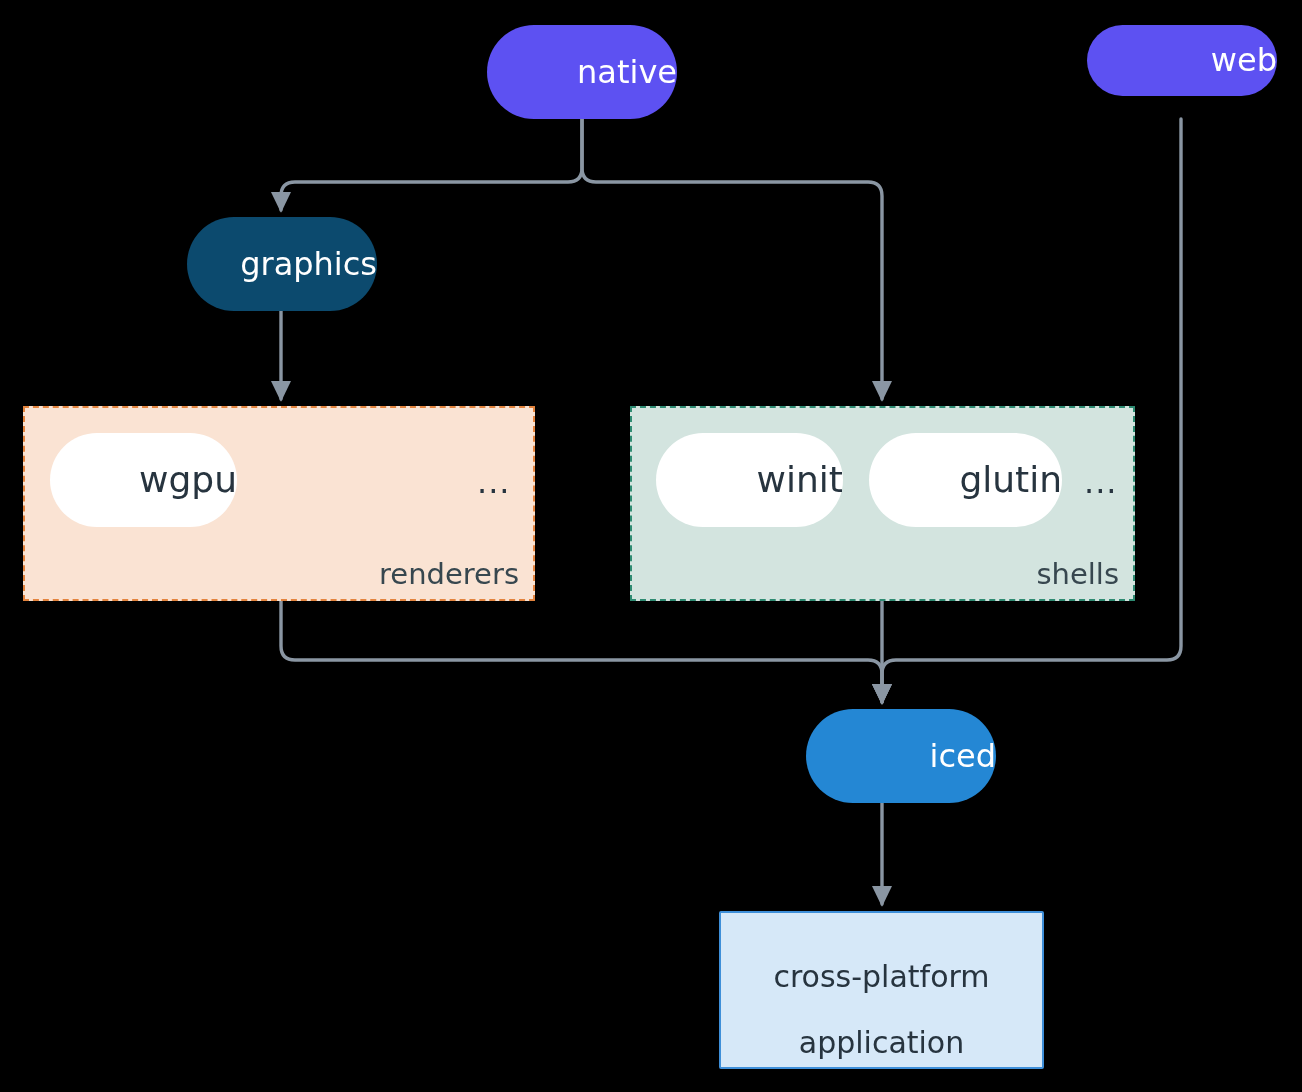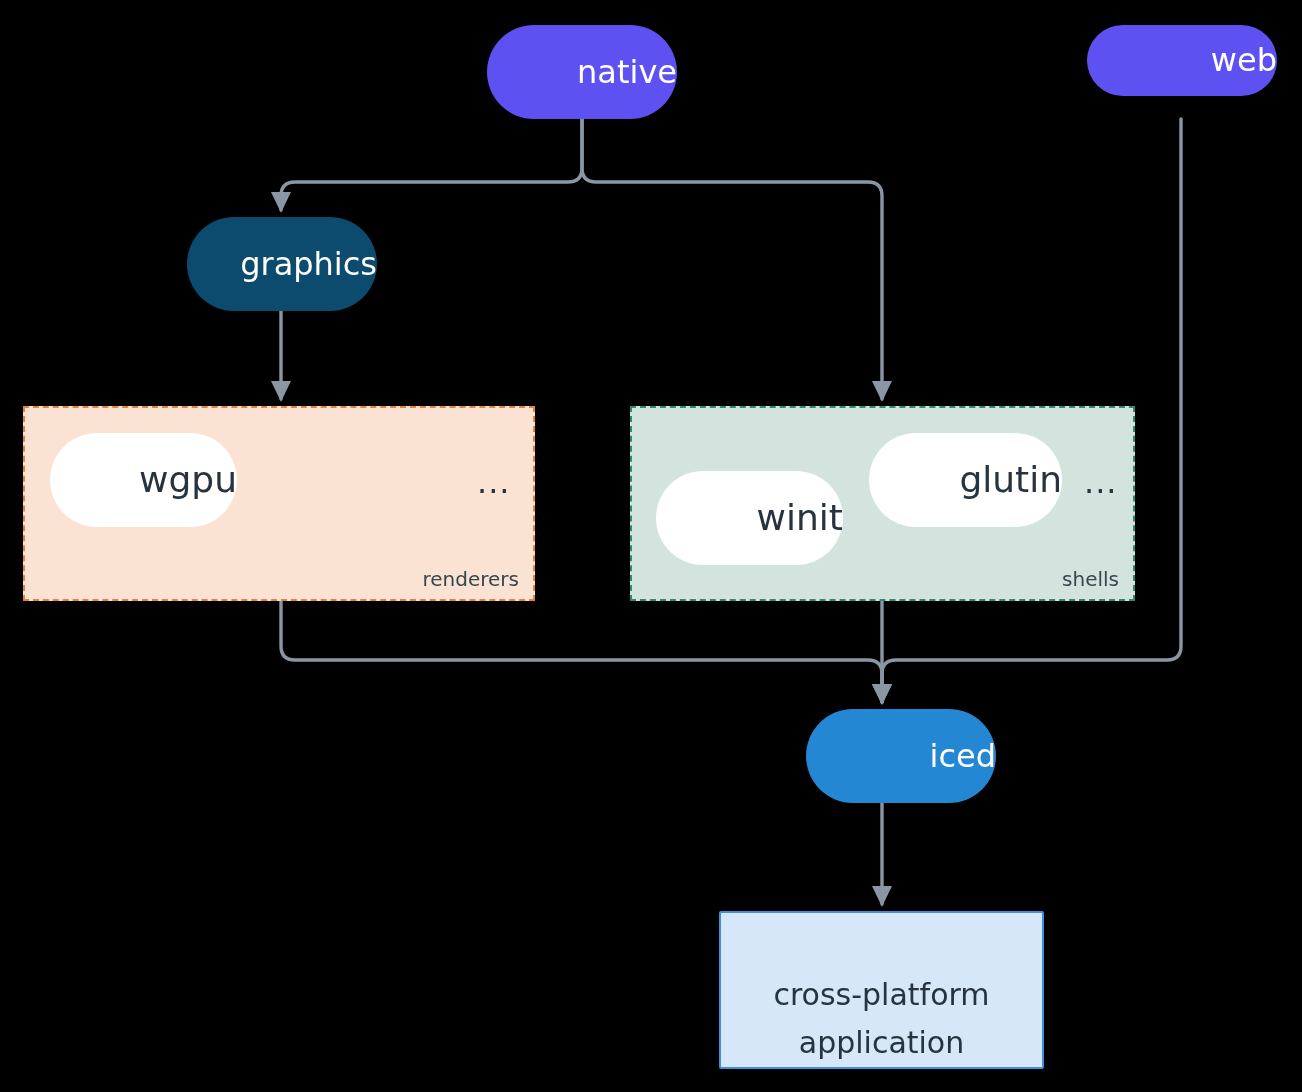--- a/index.html
+++ b/index.html
@@ -87,21 +87,21 @@
     border: 2px dashed #E3843E;
   }
   .cluster-shells {
     background: #D3E4DF;
     border: 2px dashed #2E8B72;
   }
   .cluster-label {
     position: absolute;
     right: 14px;
     bottom: 8px;
-    font-size: 20px;
+    font-size: 29px;
     color: #37474F;
     white-space: nowrap;
   }
   .ellipsis {
     position: absolute;
     font-size: 32px;
     color: #27343F;
     letter-spacing: 1px;
   }
 </style>
@@ -155,30 +155,30 @@
 
   <div class="node stadium node-graphics" style="left:187px; top:217px; width:190px; height:94px;">
     <span>graphics</span>
   </div>
 
   <div class="node stadium leaf" style="left:50px; top:433px; width:187px; height:94px;">
     <span>wgpu</span>
   </div>
 
 
-  <div class="node stadium leaf" style="left:656px; top:433px; width:187px; height:94px;margin-top:38px;">
+  <div class="node stadium leaf" style="left:656px; top:433px; width:187px; height:94px;">
     <span>winit</span>
   </div>
 
   <div class="node stadium leaf" style="left:869px; top:433px; width:193px; height:94px;">
     <span>glutin</span>
   </div>
 
   <div class="node stadium node-iced" style="left:806px; top:709px; width:190px; height:94px;">
     <span>iced</span>
   </div>
 
-  <div class="node node-app" style="left:719px; top:911px; width:325px; height:158px;">
+  <div class="node node-app" style="left:719px; top:911px; width:325px; height:158px;gap:18px;">
     <span class="line">cross-platform</span>
     <span class="line">application</span>
   </div>
 
 </div>
 
 </body></html>

